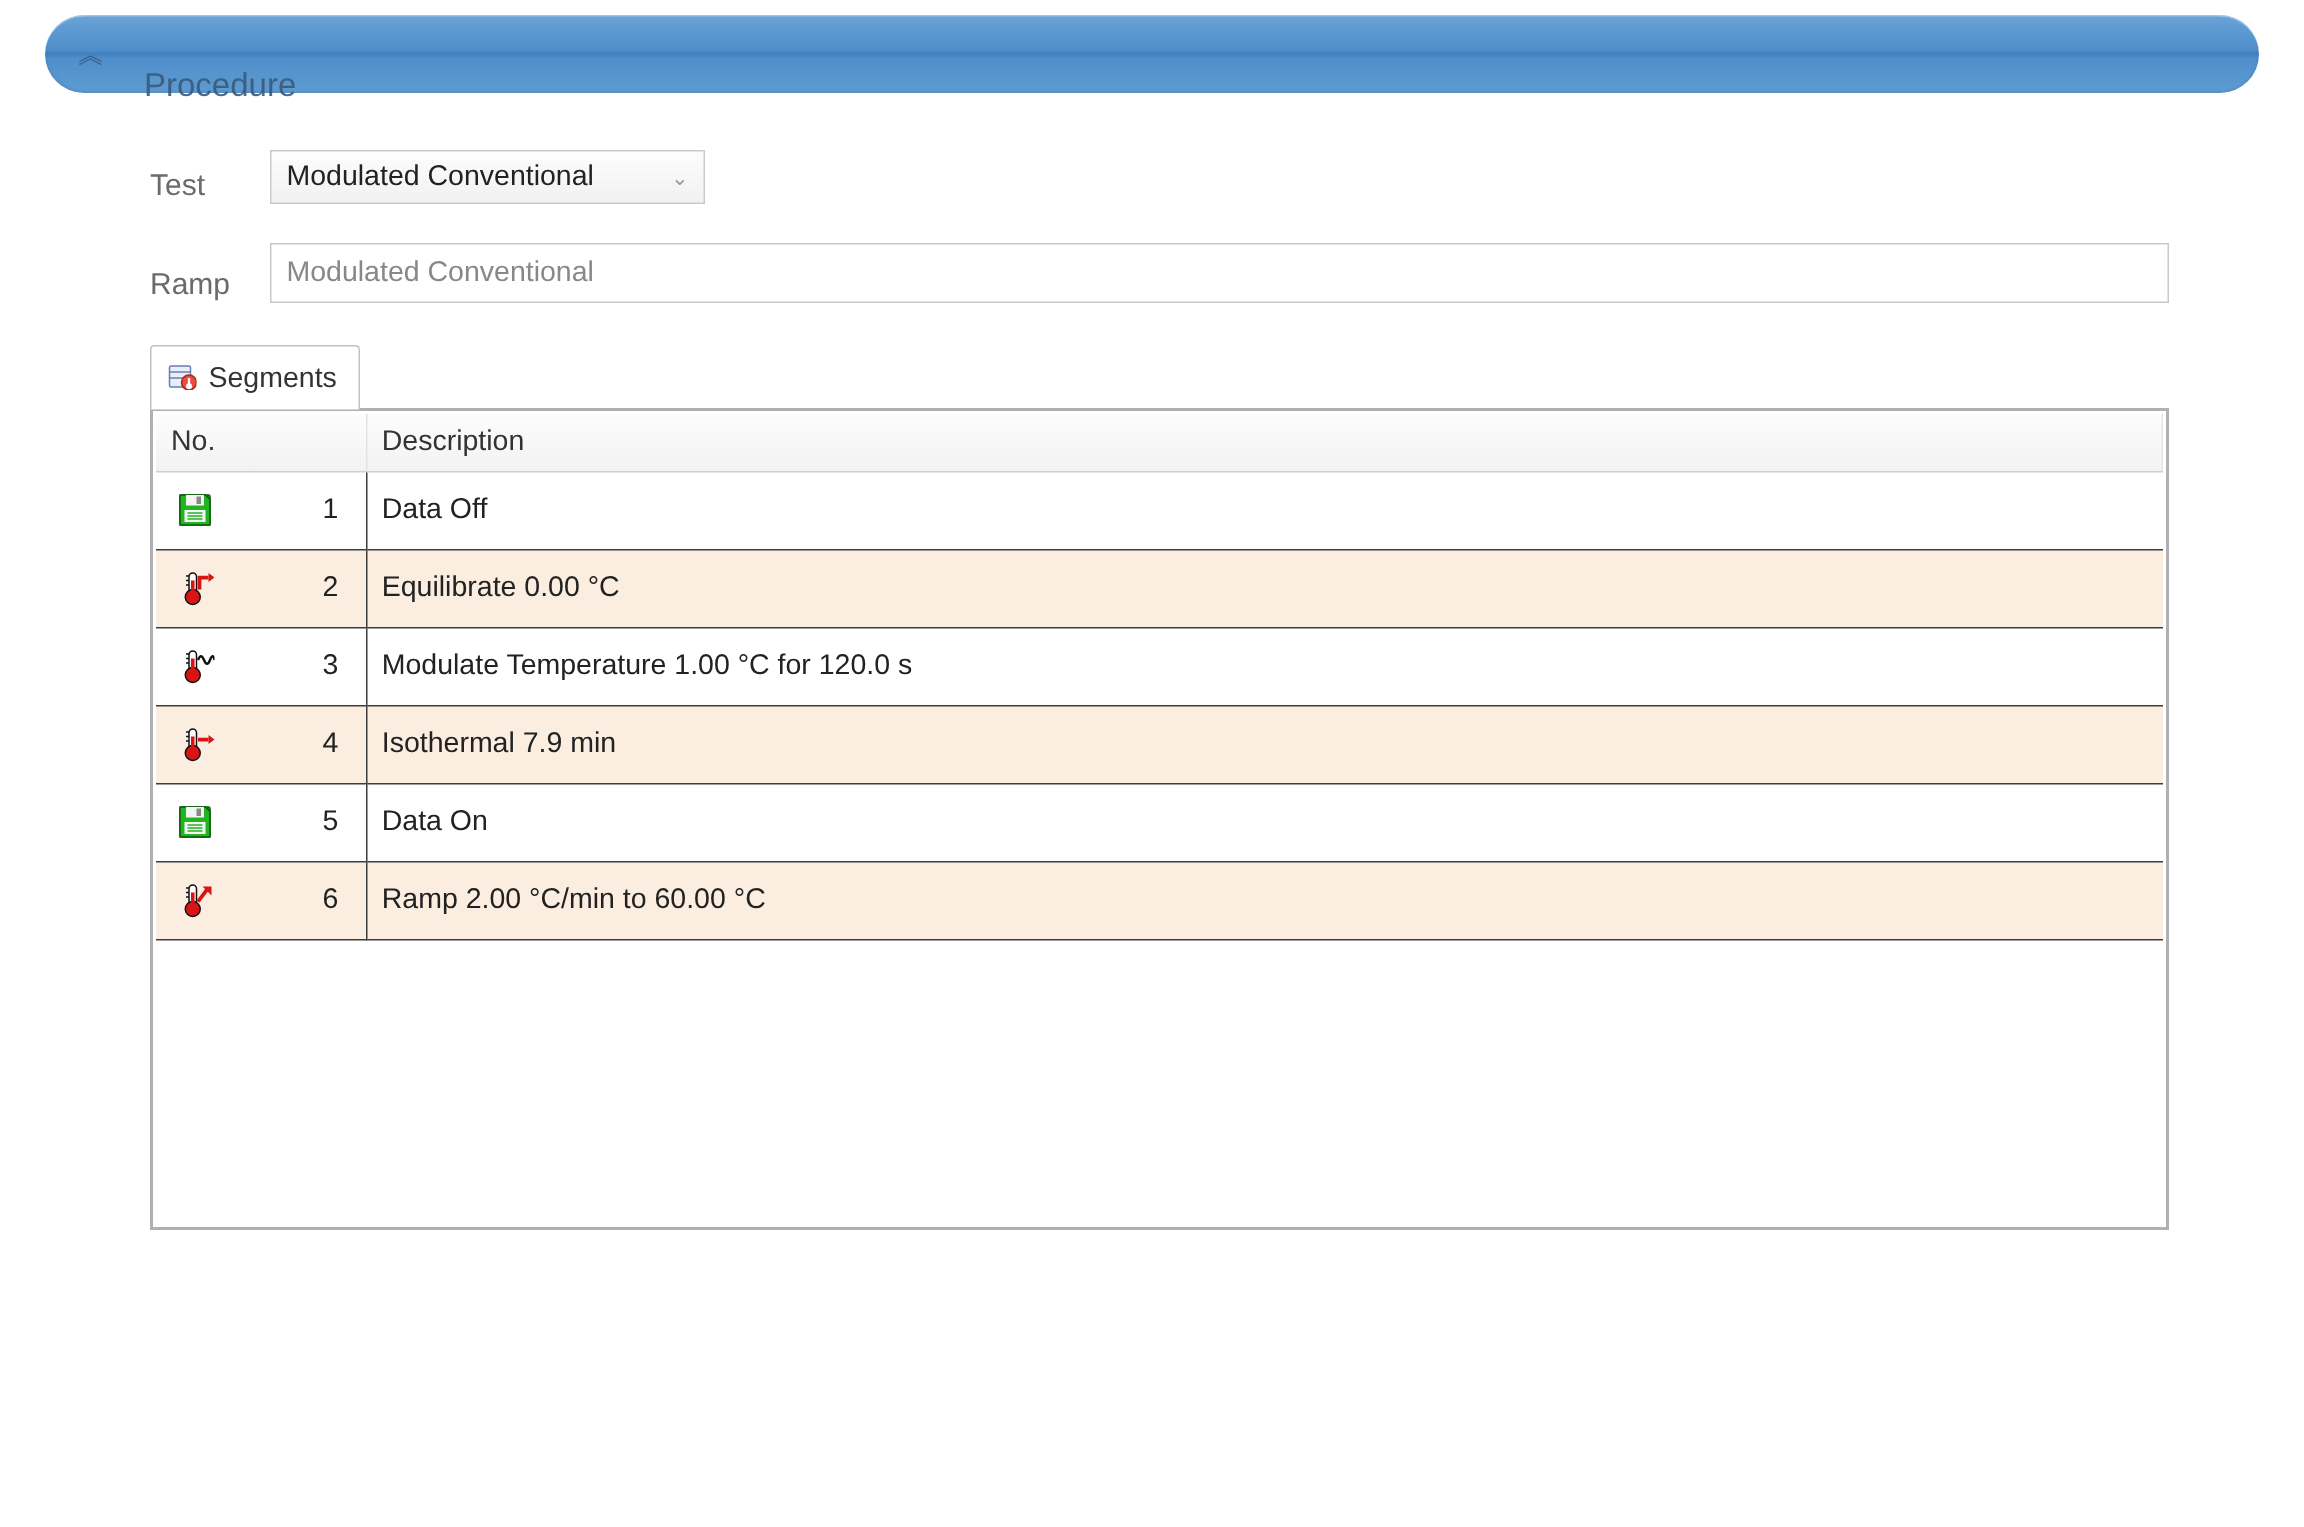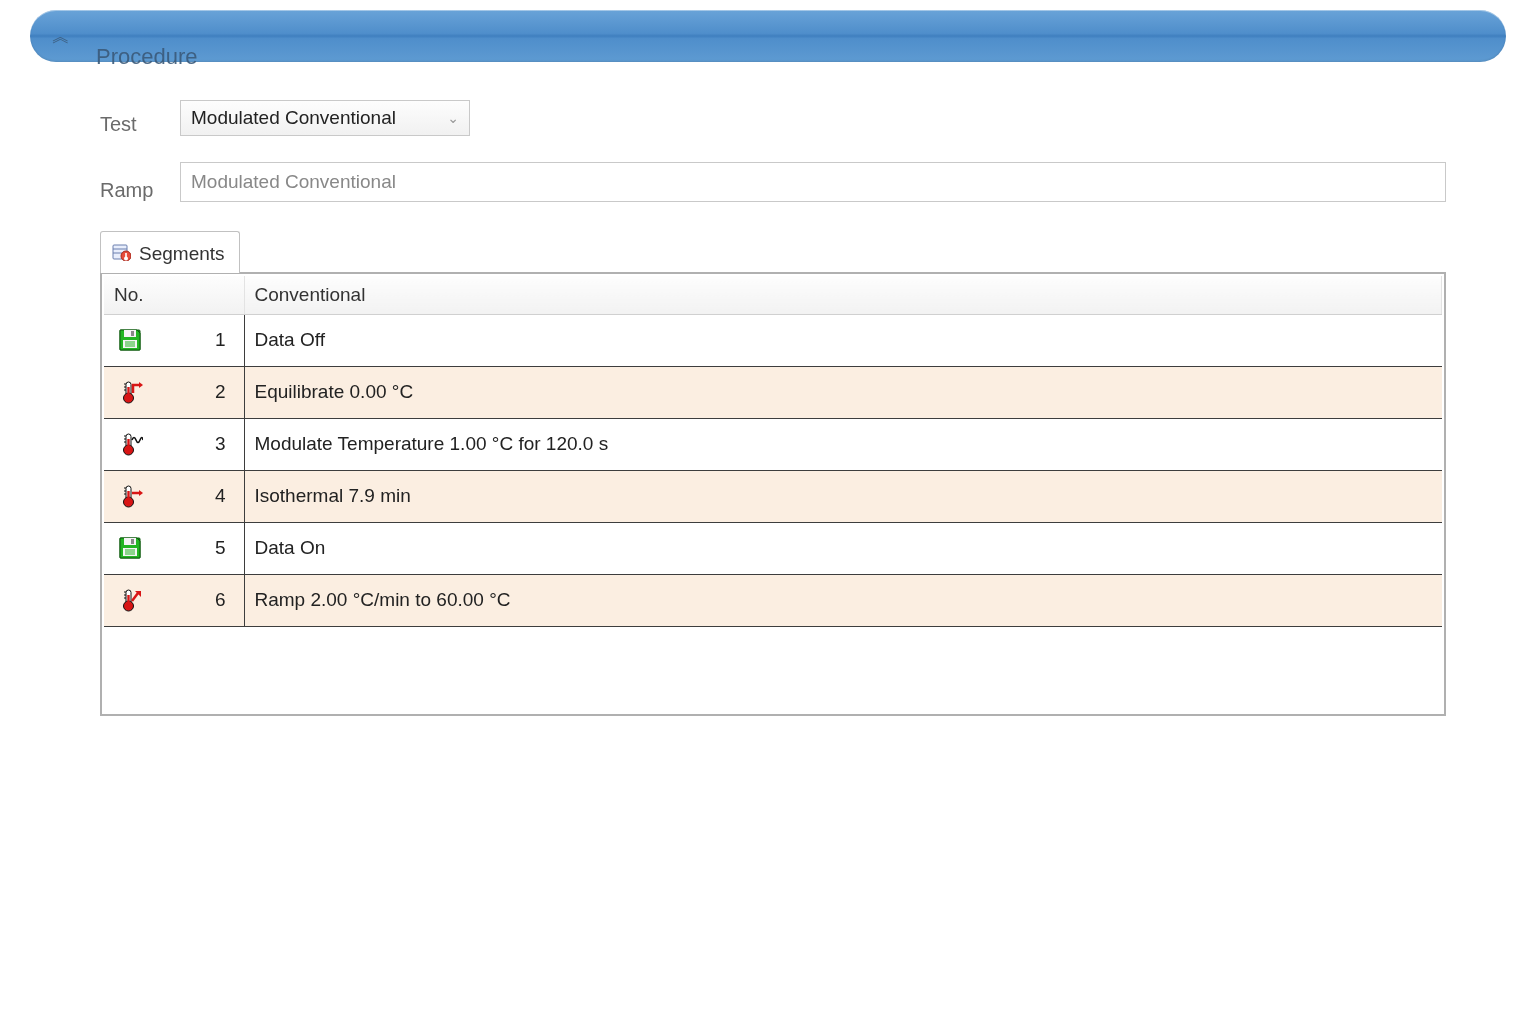--- a/index.html
+++ b/index.html
@@ -102,21 +102,21 @@
       font-size: 19px;
       color: #333;
       position: relative;
       z-index: 2;
       margin-bottom: -1px;
     }
     .table-outer {
       border: 2px solid #b0b0b0;
       background: #ffffff;
       padding: 2px;
-      height: 444px;
+      height: 548px;
       overflow: hidden;
     }
     .seg-table {
       width: 100%;
       border-collapse: collapse;
       font-size: 19px;
     }
     .seg-table th {
       text-align: left;
       font-weight: 400;
@@ -260,21 +260,21 @@
         </span>
         <span>Segments</span>
       </div>
     </div>
 
     <div class="table-outer">
       <table class="seg-table">
         <thead>
           <tr>
             <th class="col-no">No.</th>
-            <th class="col-desc">Conventional</th>
+            <th class="col-desc">Description</th>
           </tr>
         </thead>
         <tbody id="seg-tbody">
             <tr class="row-plain">
               <td class="col-no">
                 <div class="no-cell">
                   <span class="seg-icon">
                     <svg viewBox="0 0 26 26">
                       <use href="#ico-disk-green"></use>
                     </svg>

